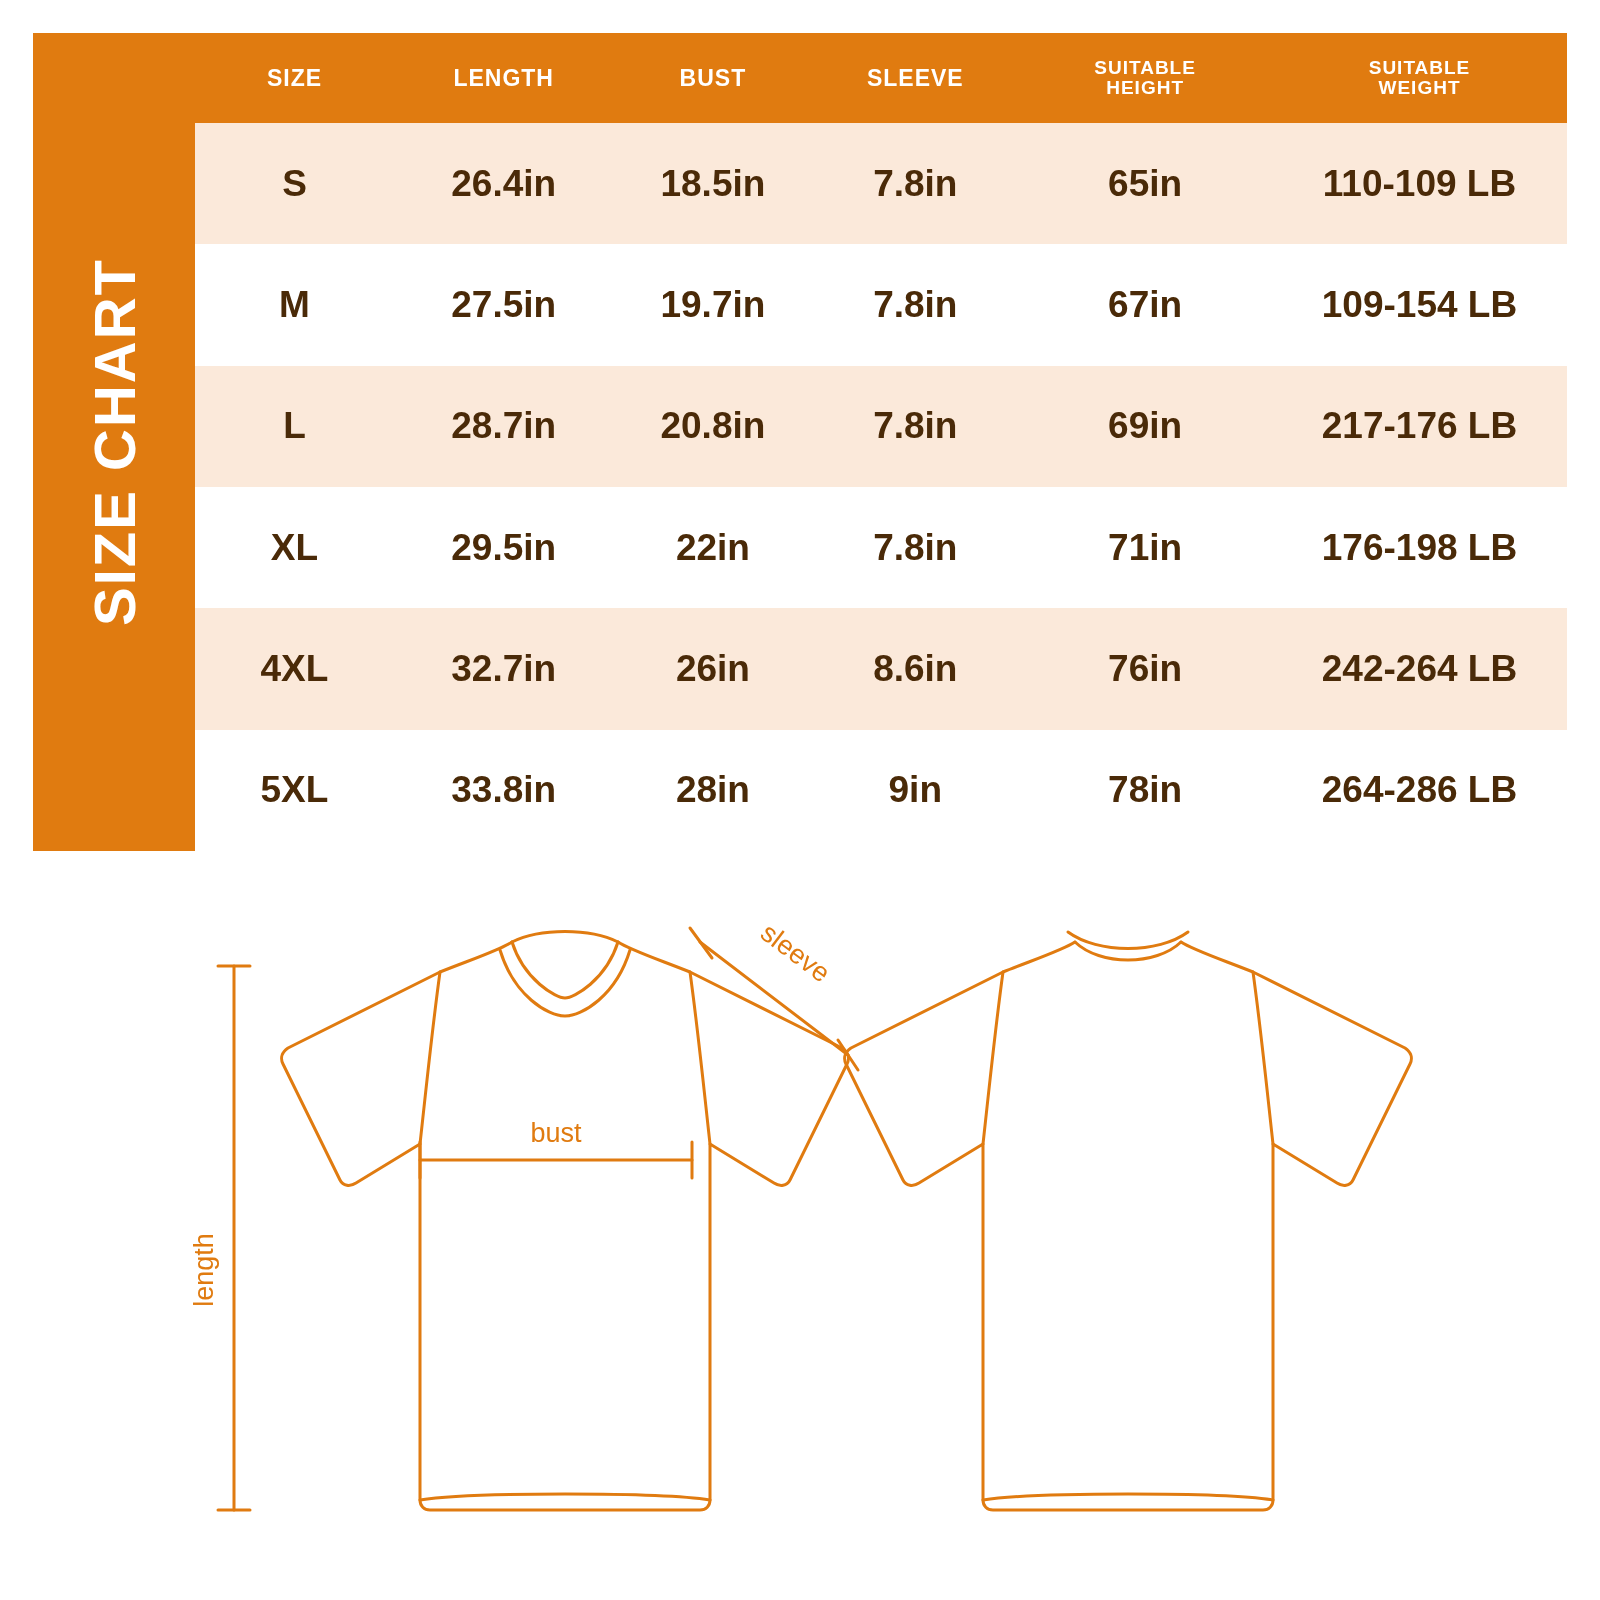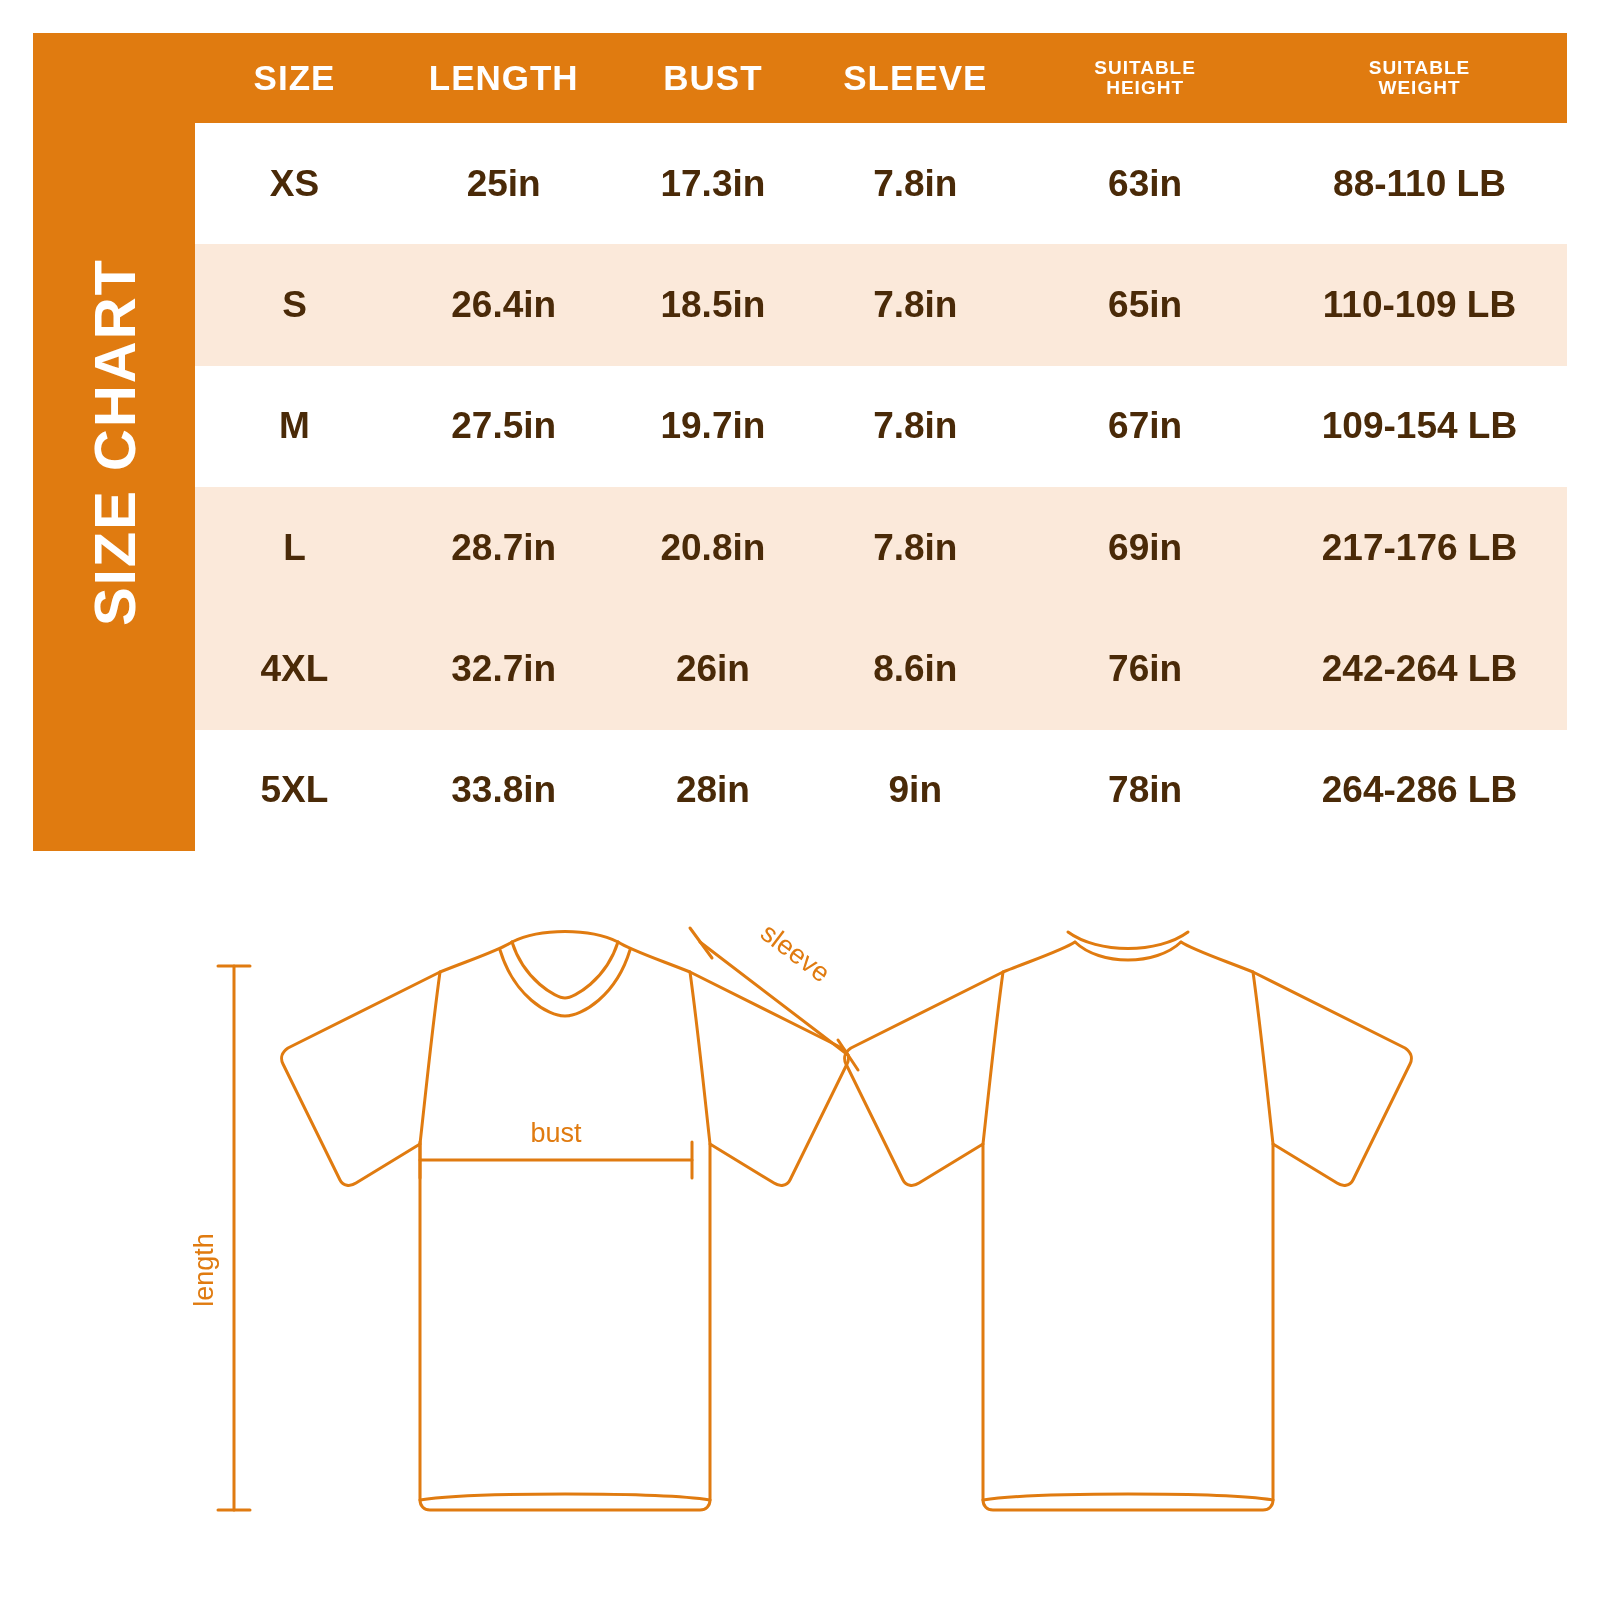--- a/index.html
+++ b/index.html
@@ -58,21 +58,21 @@
   }
   table.size-table th,
   table.size-table td {
     text-align: center;
     vertical-align: middle;
     padding: 0;
   }
   table.size-table thead th {
     background: #e07b10;
     color: #ffffff;
-    font-size: 35px;
+    font-size: 23px;
     font-weight: bold;
     letter-spacing: 1px;
     height: 90px;
     line-height: 1.05;
   }
   table.size-table thead th.two-line {
     font-size: 19px;
   }
   table.size-table tbody td {
     color: #4a2a08;
@@ -135,28 +135,20 @@
             <div>SUITABLE</div>
             <div>HEIGHT</div>
           </th>
           <th class="two-line">
             <div>SUITABLE</div>
             <div>WEIGHT</div>
           </th>
         </tr>
       </thead>
       <tbody>
-        <tr class="odd">
-          <td>XS</td>
-          <td>25in</td>
-          <td>17.3in</td>
-          <td>7.8in</td>
-          <td>63in</td>
-          <td>88-110 LB</td>
-        </tr>
         <tr class="even">
           <td>S</td>
           <td>26.4in</td>
           <td>18.5in</td>
           <td>7.8in</td>
           <td>65in</td>
           <td>110-109 LB</td>
         </tr>
         <tr class="odd">
           <td>M</td>
@@ -166,20 +158,28 @@
           <td>67in</td>
           <td>109-154 LB</td>
         </tr>
         <tr class="even">
           <td>L</td>
           <td>28.7in</td>
           <td>20.8in</td>
           <td>7.8in</td>
           <td>69in</td>
           <td>217-176 LB</td>
+        </tr>
+        <tr class="odd">
+          <td>XL</td>
+          <td>29.5in</td>
+          <td>22in</td>
+          <td>7.8in</td>
+          <td>71in</td>
+          <td>176-198 LB</td>
         </tr>
         <tr class="even">
           <td>4XL</td>
           <td>32.7in</td>
           <td>26in</td>
           <td>8.6in</td>
           <td>76in</td>
           <td>242-264 LB</td>
         </tr>
         <tr class="odd">

